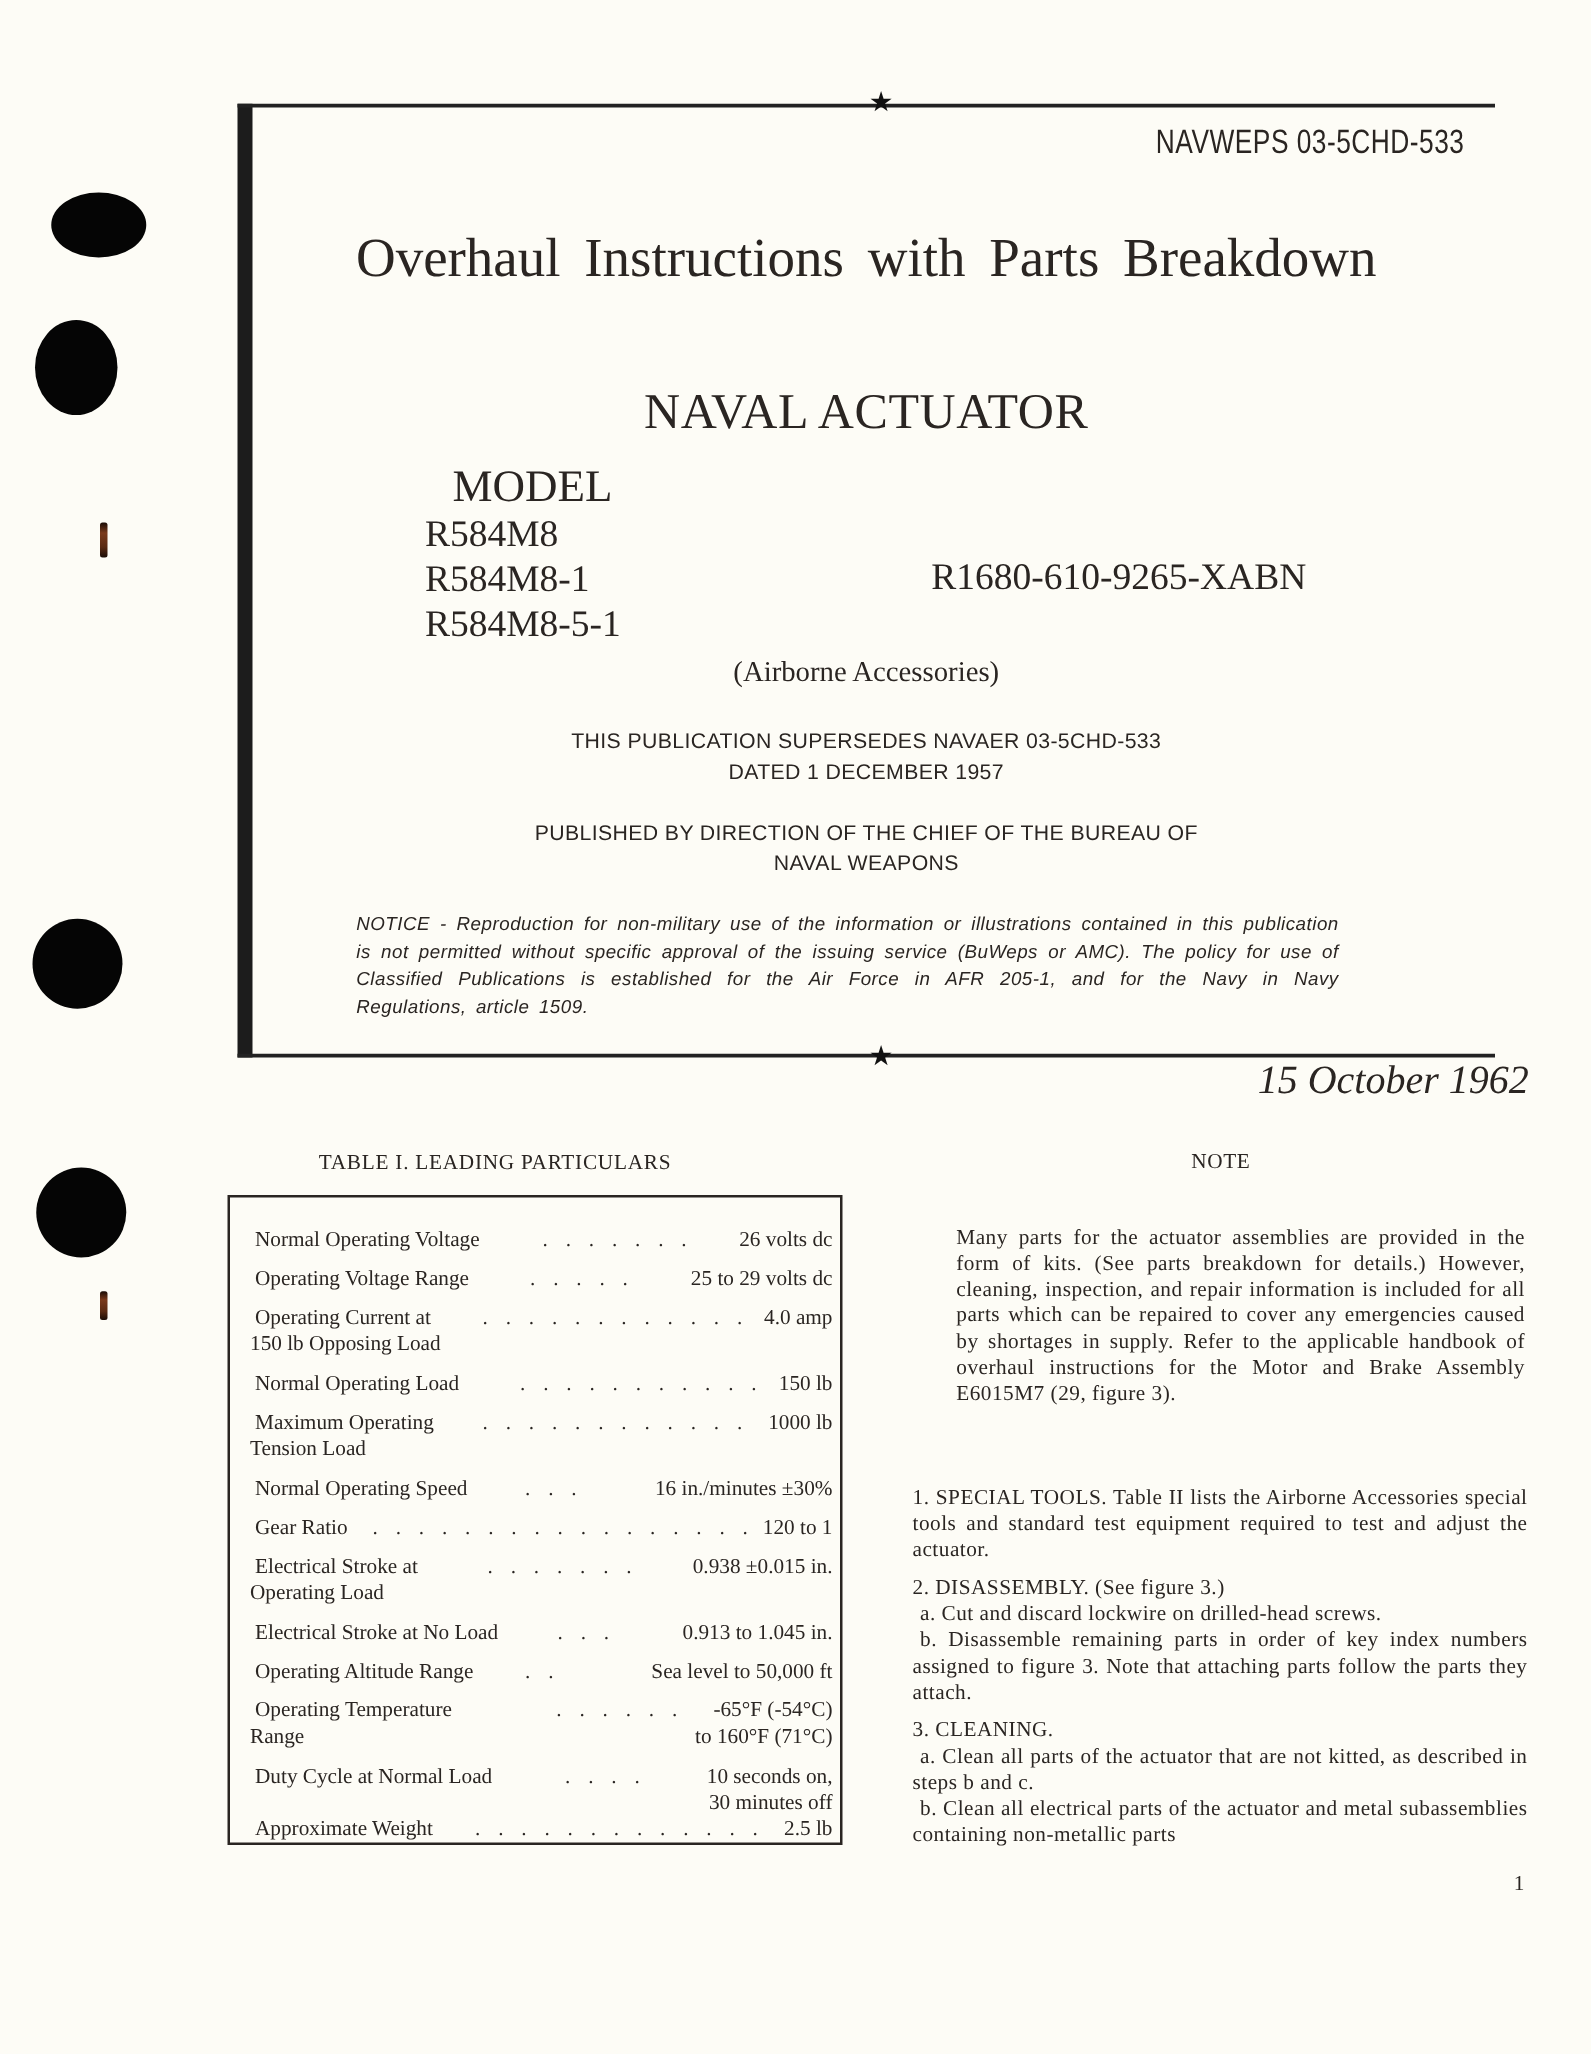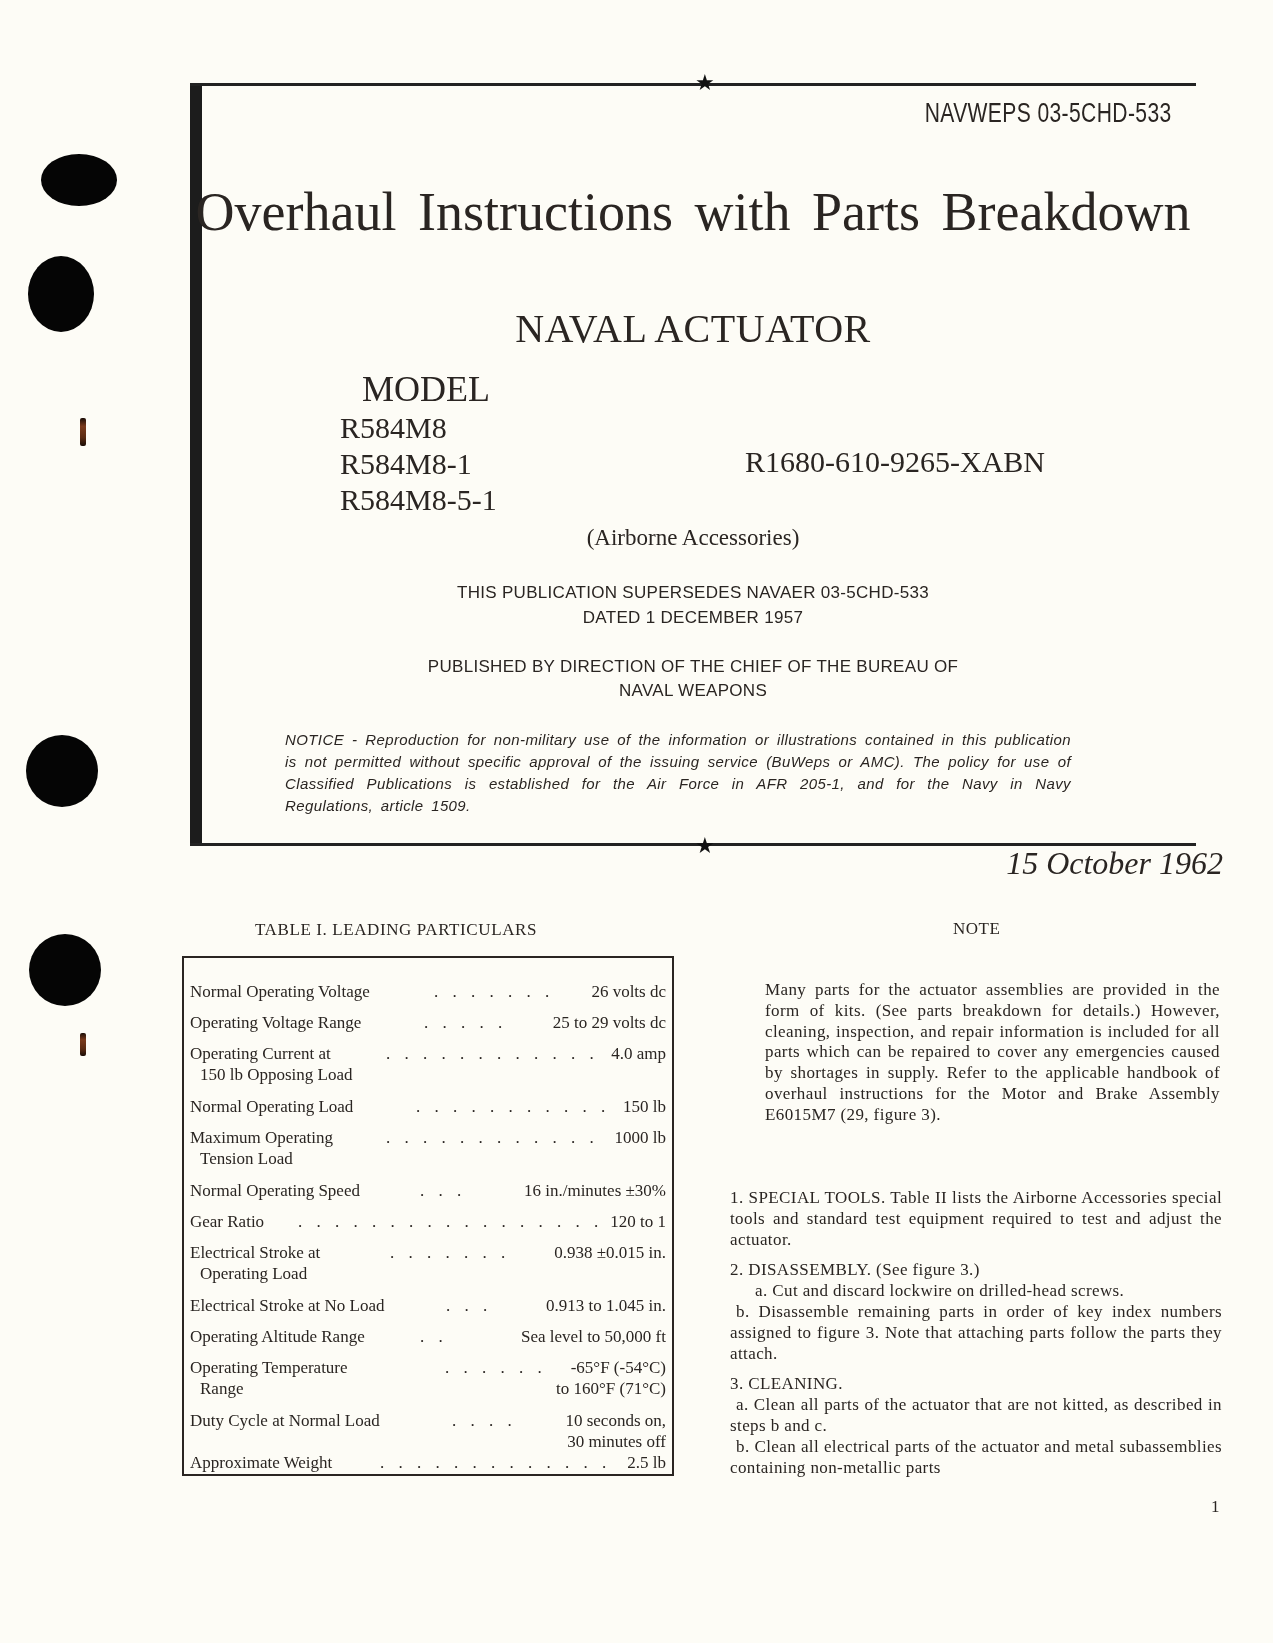--- a/index.html
+++ b/index.html
@@ -8,31 +8,31 @@
   .serif { font-family:"Liberation Serif", "DejaVu Serif", serif; }
   .sans { font-family:"Liberation Sans", "DejaVu Sans", sans-serif; }
   .hole { position:absolute; width:72px; height:72px; border-radius:50%; background:#050505; }
   .rust { position:absolute; width:6px; background:linear-gradient(#1a0c06,#7a3a1c 30%,#5a2a12 70%,#1a0c06); border-radius:2px; }
   #cover-box { position:absolute; left:190px; top:83px; width:1006px; height:763px; }
   .rule-h { position:absolute; height:3px; background:#222; }
   .rule-l { position:absolute; left:0; top:0; width:12px; height:100%; background:#1c1c1c; }
   .star { position:absolute; font-size:22px; line-height:22px; color:#111; font-family:"DejaVu Sans", sans-serif; }
   .center { text-align:center; }
   .docnum { position:absolute; right:24px; top:15px; font-size:27px; letter-spacing:0.5px; transform:scaleX(0.78); transform-origin:right top; white-space:nowrap; }
-  .h-over { position:absolute; left:0; right:0; top:98px; font-size:54px; word-spacing:8px; }
+  .h-over { position:absolute; left:0; right:0; top:98px; font-size:44px; word-spacing:8px; }
   .h-big { position:absolute; left:0; right:0; font-size:40px; letter-spacing:0.5px; }
   .sub { font-size:36px; }
   .models div { font-size:30px; line-height:36px; }
   .small-caps-line { position:absolute; left:0; right:0; font-size:17px; letter-spacing:0.3px; }
   .notice { position:absolute; left:95px; right:125px; top:646px; font-size:15px; line-height:22px; font-style:italic; text-align:justify; letter-spacing:0.4px; word-spacing:3px; }
   #pub-date { position:absolute; right:50px; top:845px; font-size:32px; font-style:italic; }
   #table-title { position:absolute; left:255px; top:920px; font-size:17px; letter-spacing:0.6px; }
   #table-box { position:absolute; left:182px; top:956px; width:492px; height:520px; border:2px solid #2a2522; box-sizing:border-box; }
   .trow { position:absolute; left:6px; right:6px; font-size:17px; line-height:21px; }
-  .trow .lbl { position:absolute; left:0; white-space:nowrap;text-align:right; }
+  .trow .lbl { position:absolute; left:14px; white-space:nowrap;text-align:right; }
   .trow .lbl2 { position:absolute; left:10px; top:21px; white-space:nowrap; }
   .trow .dots { position:absolute; white-space:nowrap; letter-spacing:5px; }
   .trow .val { position:absolute; right:0; white-space:nowrap; text-align:right; }
   .trow .val2 { position:absolute; right:0; top:21px; white-space:nowrap; }
   #note-title { position:absolute; left:953px; top:919px; font-size:17px; letter-spacing:0.5px; }
   .para { position:absolute; left:765px; width:455px; font-size:17px; line-height:20.8px; text-align:justify; letter-spacing:0.4px; }
   .para.full { left:730px; width:492px; }
   #page-num { position:absolute; left:1211px; top:1497px; font-size:17px; }
 </style>
 </head>
@@ -154,19 +154,19 @@
     <span class="dots" style="left:190px;">. . . . . . . . . . . . .</span>
     <span class="val">2.5 lb</span>
   </div>
 </div>
 
 <div id="note-title" class="serif">NOTE</div>
 <div class="para serif" style="top:980px;">Many parts for the actuator assemblies are provided in the form of kits. (See parts breakdown for details.) However, cleaning, inspection, and repair information is included for all parts which can be repaired to cover any emergencies caused by shortages in supply. Refer to the applicable handbook of overhaul instructions for the Motor and Brake Assembly E6015M7 (29, figure 3).</div>
 
 <div class="para full serif" style="top:1188px;">1. SPECIAL TOOLS. Table II lists the Airborne Accessories special tools and standard test equipment required to test and adjust the actuator.</div>
 <div class="para full serif" style="top:1260px;">2. DISASSEMBLY. (See figure 3.)</div>
-<div class="para full serif" style="top:1281px;text-indent:6px;margin-left:19px;">a. Cut and discard lockwire on drilled-head screws.</div>
+<div class="para full serif" style="top:1281px;text-indent:6px;">a. Cut and discard lockwire on drilled-head screws.</div>
 <div class="para full serif" style="top:1302px;text-indent:6px;">b. Disassemble remaining parts in order of key index numbers assigned to figure 3. Note that attaching parts follow the parts they attach.</div>
 <div class="para full serif" style="top:1374px;">3. CLEANING.</div>
 <div class="para full serif" style="top:1395px;text-indent:6px;">a. Clean all parts of the actuator that are not kitted, as described in steps b and c.</div>
 <div class="para full serif" style="top:1437px;text-indent:6px;">b. Clean all electrical parts of the actuator and metal subassemblies containing non-metallic parts</div>
 
 <div id="page-num" class="serif">1</div>
 
 </body></html>

